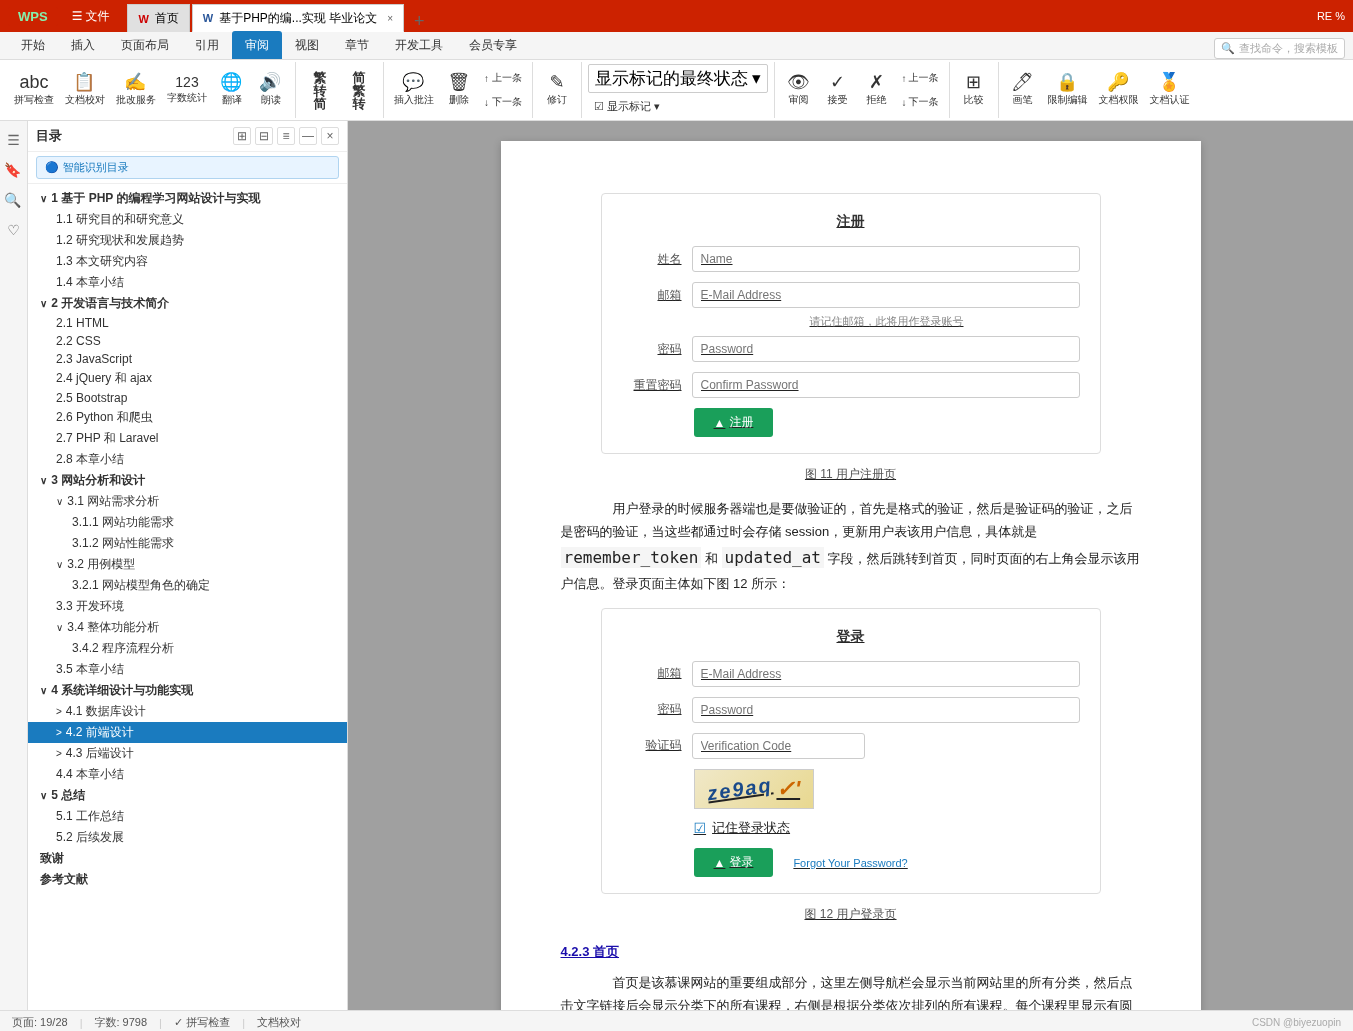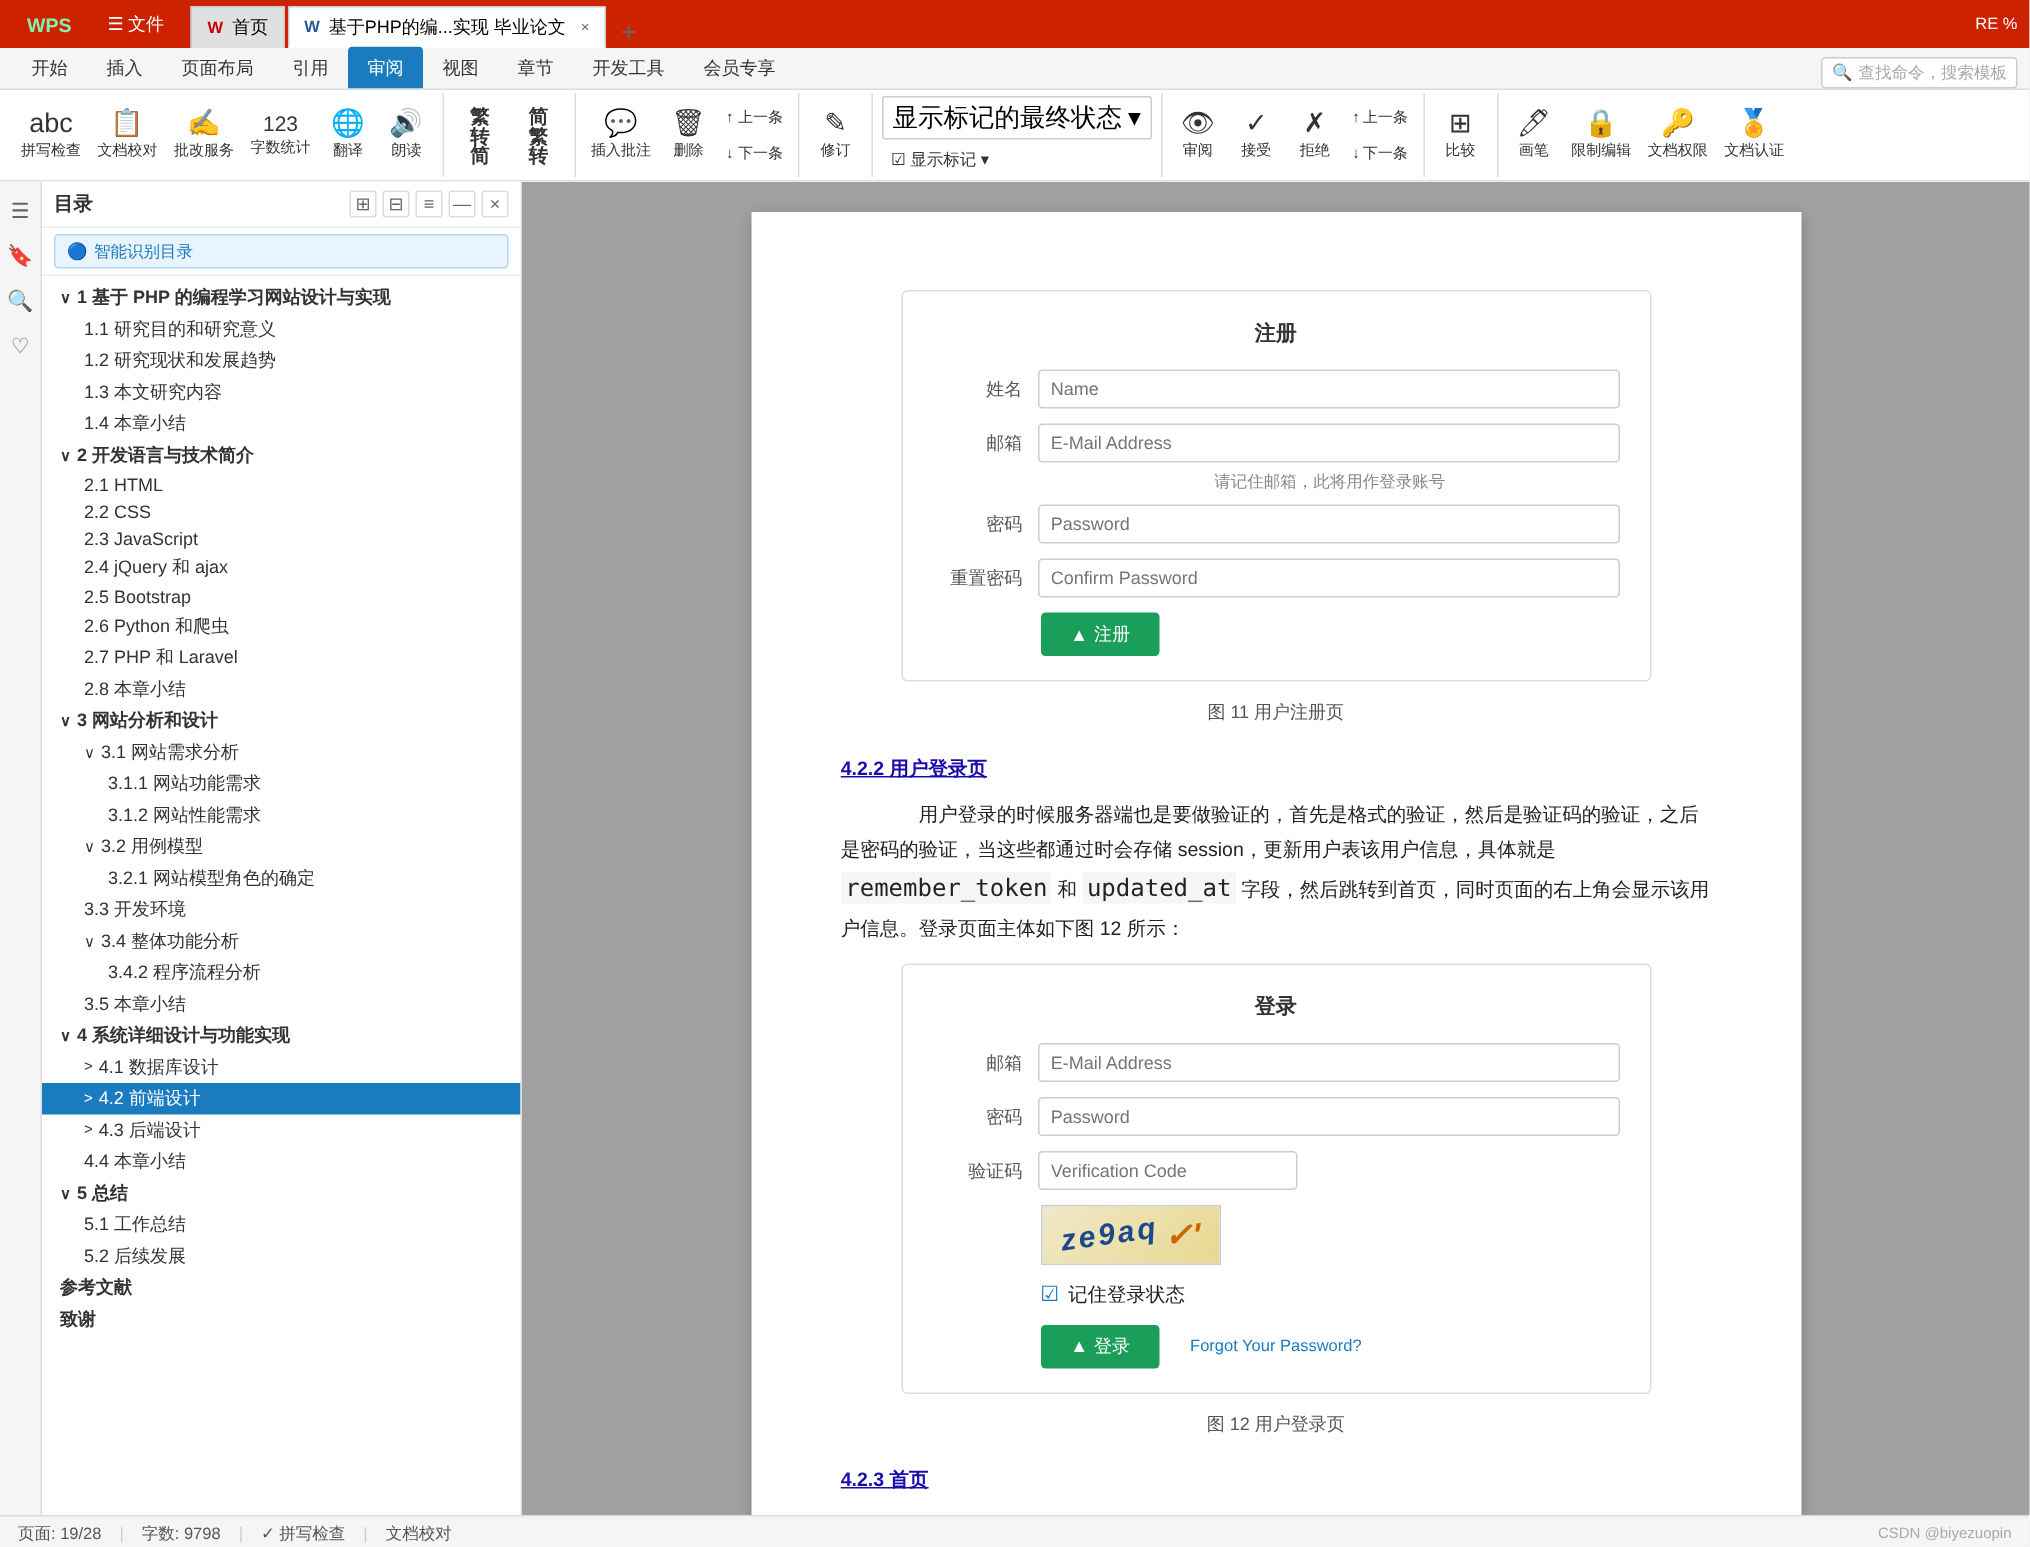--- a/index.html
+++ b/index.html
@@ -33,21 +33,21 @@
     .toc-item.level1 { padding-left: 12px; font-weight: bold; }
     .toc-item.level2 { padding-left: 28px; }
     .toc-item.level3 { padding-left: 44px; }
     .toc-expand { margin-right: 4px; font-size: 10px; }
 
     
     .doc-area { flex: 1; background: #a0a0a0; overflow-y: auto; padding: 20px; display: flex; flex-direction: column; align-items: center; }
     .doc-page { background: #fff; width: 700px; padding: 40px 60px; box-shadow: 0 2px 8px rgba(0,0,0,0.2); margin-bottom: 20px; font-size: 13px; color: #222; line-height: 1.7; }
     .doc-section-title { font-size: 13px; font-weight: bold; margin: 16px 0 8px; color: #1a0dab; text-decoration: underline; }
     .doc-paragraph { text-indent: 2em; margin: 6px 0; font-size: 13px; line-height: 1.8; }
-    .doc-figure { text-align: center; margin: 12px 0; }
+    .doc-figure { text-align: center; margin: 12px 0; text-decoration: underline; }
     .doc-figure-caption { font-size: 12px; color: #555; margin-top: 6px; }
     .code-inline { font-family: Consolas, monospace; font-size: 16px; background: #f5f5f5; padding: 1px 3px; }
 
     
     .form-card { border: 1px solid #ddd; border-radius: 4px; margin: 10px auto; max-width: 500px; padding: 16px 20px; }
     .form-card-title { font-size: 14px; font-weight: bold; margin-bottom: 12px; color: #333; }
     .form-row { display: flex; align-items: center; margin-bottom: 10px; gap: 10px; }
     .form-label { width: 60px; text-align: right; font-size: 12px; color: #555; flex-shrink: 0; }
     .form-input { flex: 1; border: 1px solid #ccc; border-radius: 3px; padding: 5px 8px; font-size: 12px; color: #aaa; }
     .form-hint { font-size: 11px; color: #888; margin-left: 72px; margin-top: -6px; margin-bottom: 6px; }
@@ -327,22 +327,22 @@
       <div class="toc-item level3">3.4.2 程序流程分析</div>
       <div class="toc-item level2">3.5 本章小结</div>
       <div class="toc-item level1"><span class="toc-expand">∨</span>4 系统详细设计与功能实现</div>
       <div class="toc-item level2"><span class="toc-expand">&gt;</span>4.1 数据库设计</div>
       <div class="toc-item level2 active"><span class="toc-expand">&gt;</span>4.2 前端设计</div>
       <div class="toc-item level2"><span class="toc-expand">&gt;</span>4.3 后端设计</div>
       <div class="toc-item level2">4.4 本章小结</div>
       <div class="toc-item level1"><span class="toc-expand">∨</span>5 总结</div>
       <div class="toc-item level2">5.1 工作总结</div>
       <div class="toc-item level2">5.2 后续发展</div>
+      <div class="toc-item level1">致谢</div>
       <div class="toc-item level1">参考文献</div>
-      <div class="toc-item level1">致谢</div>
     </div>
   </div>
 
   <div class="doc-area">
     <div class="doc-page">
 
       <div class="doc-figure">
         <div class="form-card">
           <div class="form-card-title">注册</div>
           <div class="form-row">
@@ -365,23 +365,20 @@
           <div style="margin-left:72px;margin-top:8px;">
             <button class="form-btn">
               <span>▲</span>
               <span>注册</span>
             </button>
           </div>
         </div>
         <div class="doc-figure-caption">图 11  用户注册页</div>
       </div>
 
-      <div class="doc-section-title">
-        <span>4.2.2  用户登录页</span>
-      </div>
 
       <div class="doc-paragraph">
         　　用户登录的时候服务器端也是要做验证的，首先是格式的验证，然后是验证码的验证，之后是密码的验证，当这些都通过时会存储 session，更新用户表该用户信息，具体就是 <span class="code-inline">remember_token</span> 和 <span class="code-inline">updated_at</span> 字段，然后跳转到首页，同时页面的右上角会显示该用户信息。登录页面主体如下图 12 所示：
       </div>
 
       <div class="doc-figure">
         <div class="form-card">
           <div class="form-card-title">登录</div>
           <div class="form-row">
             <span class="form-label">邮箱</span>

